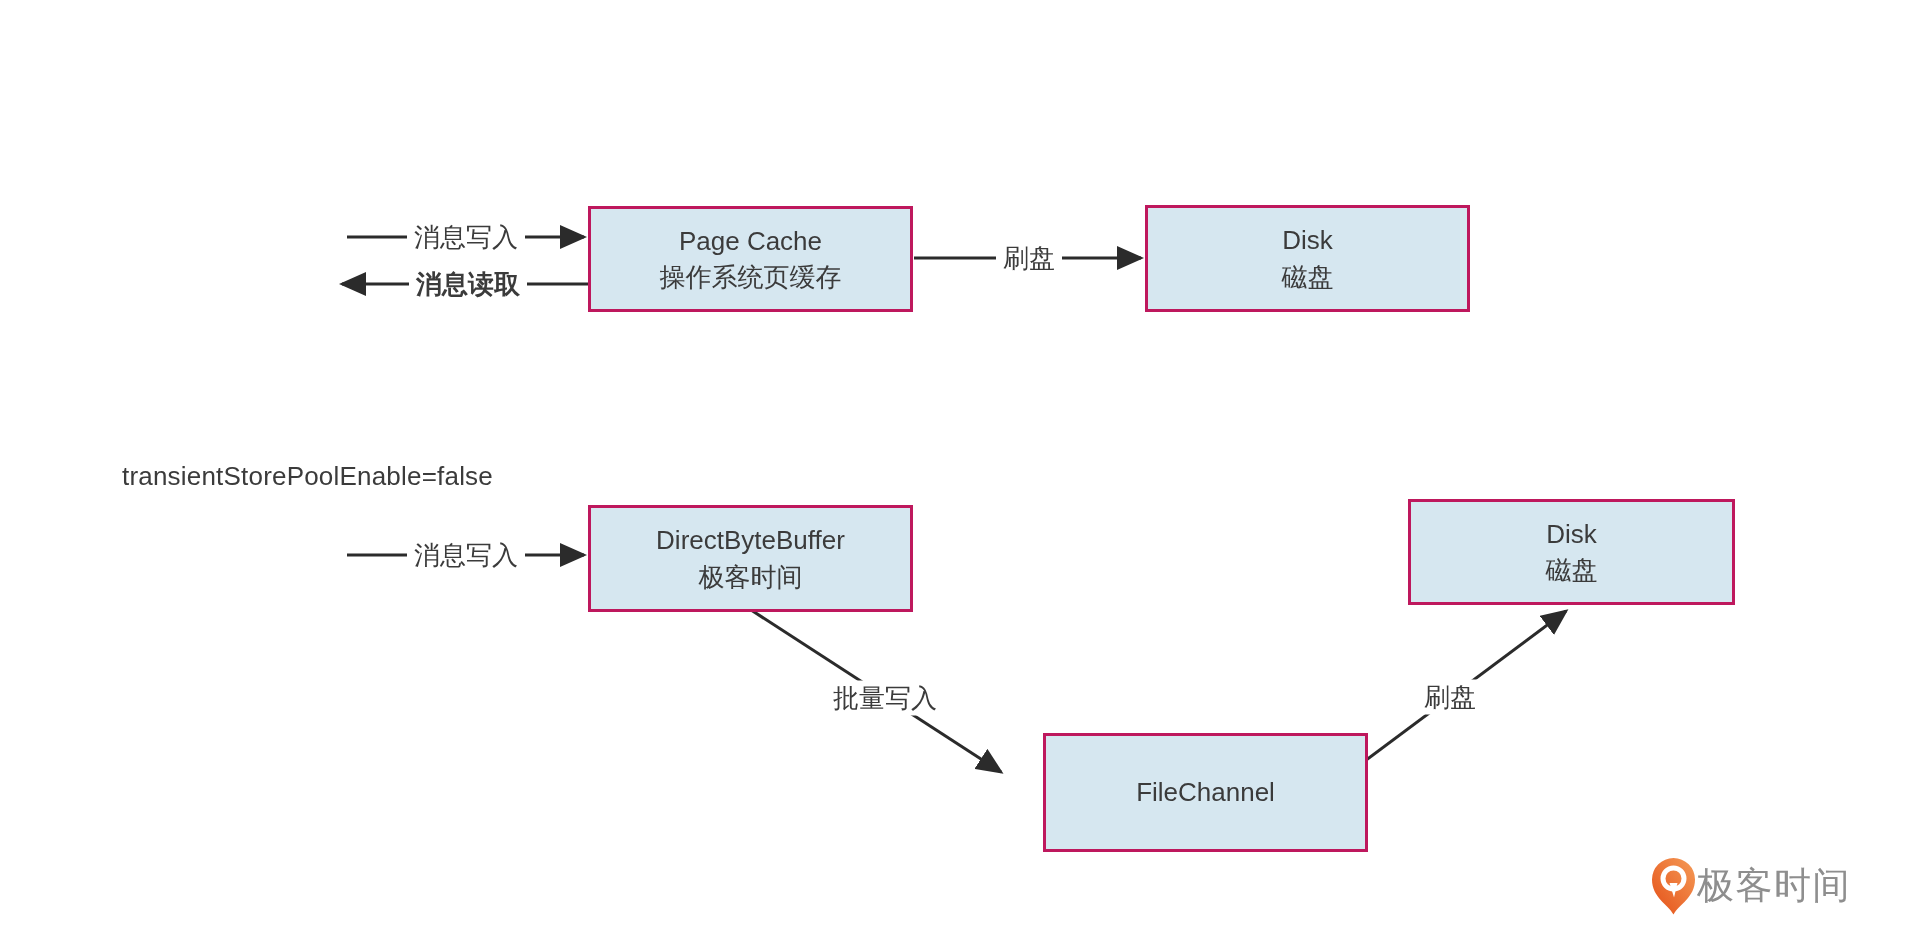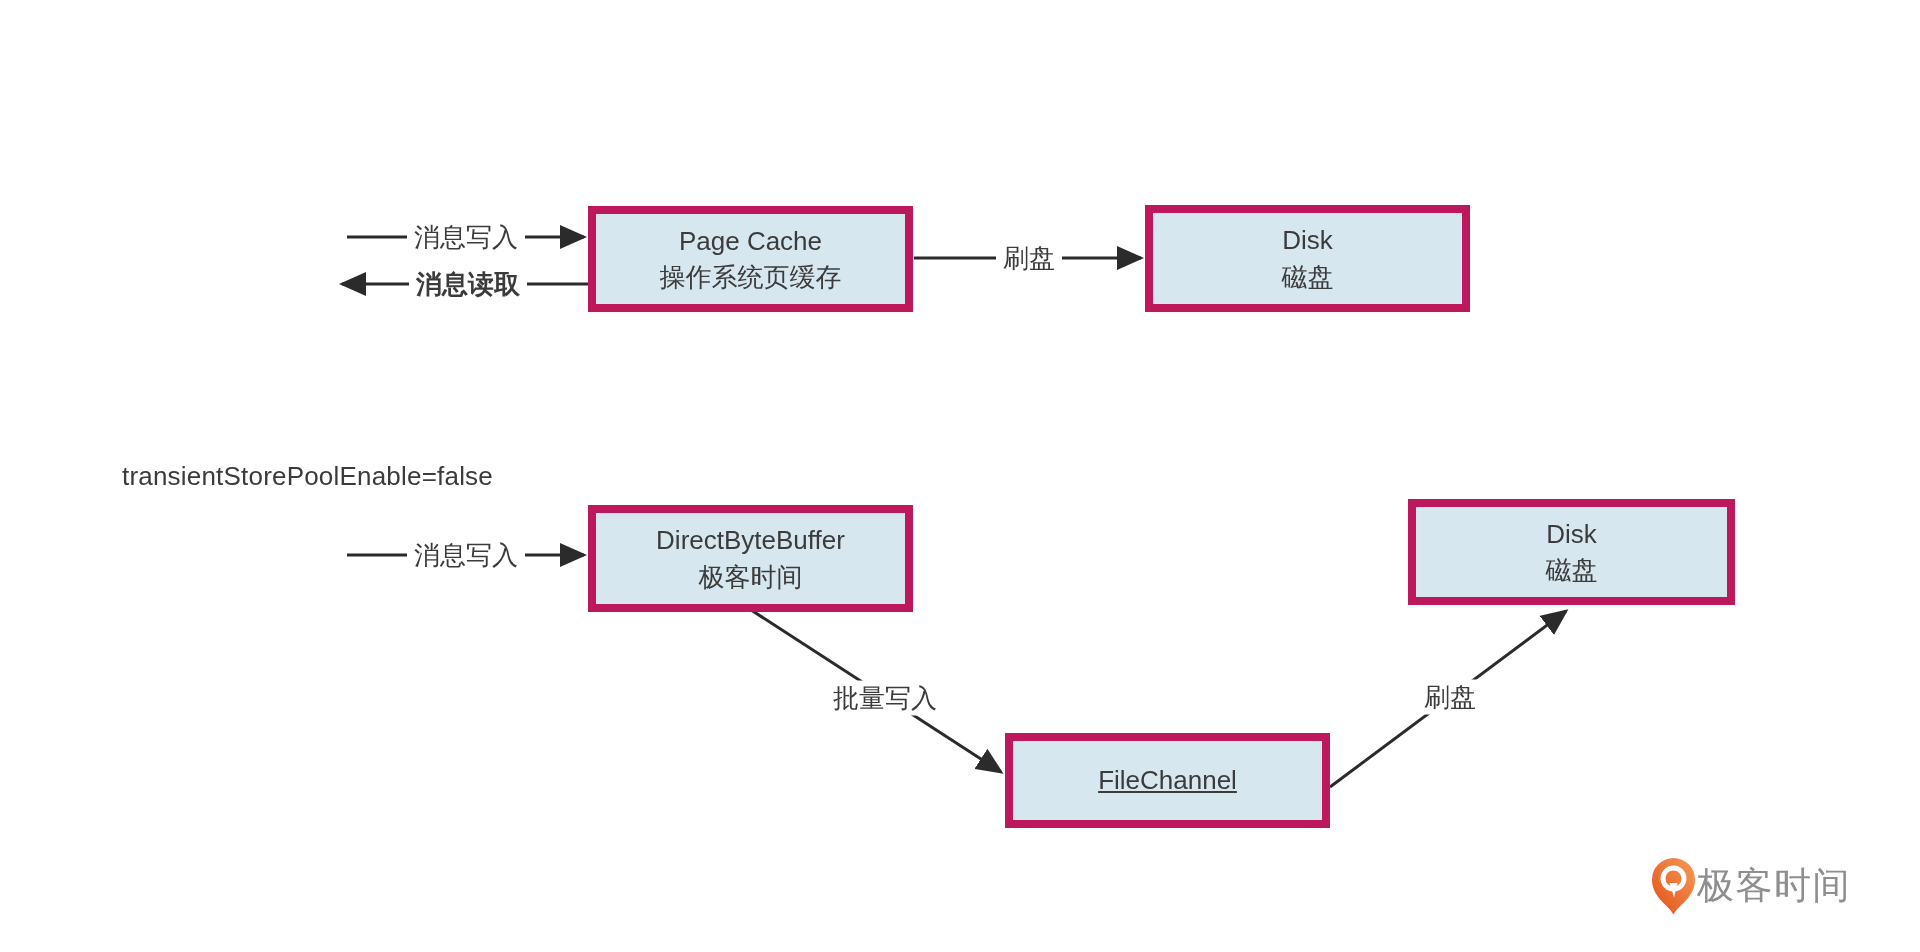--- a/index.html
+++ b/index.html
@@ -31,21 +31,21 @@
     position: absolute;
     font-size: 26px;
     letter-spacing: 0.2px;
     color: #3b3b3b;
     white-space: nowrap;
   }
   .node {
     position: absolute;
     box-sizing: border-box;
     background: #d6e7f0;
-    border: 8px solid #be185d;
+    border: 3px solid #be185d;
     display: flex;
     flex-direction: column;
     align-items: center;
     justify-content: center;
     text-align: center;
     font-size: 26px;
     line-height: 1.4;
     color: #3b3b3b;
   }
   .node div:empty { display: none; }
@@ -106,21 +106,21 @@
   <div class="node" style="left:588px; top:499px; width:325px; height:107px;margin-top:6px;">
     <div>DirectByteBuffer</div>
     <div>极客时间</div>
   </div>
 
   <div class="node" style="left:1408px; top:499px; width:327px; height:106px;">
     <div>Disk</div>
     <div>磁盘</div>
   </div>
 
-  <div class="node" style="left:1005px; top:733px; width:325px; height:95px;text-decoration:underline;">
+  <div class="node" style="left:1043px; top:733px; width:325px; height:119px;">
     <div>FileChannel</div>
 
   </div>
 
   <div class="edge-label" style="left:466px; top:237px;">消息写入</div>
   <div class="edge-label" style="left:468px; top:284px;font-weight:bold;">消息读取</div>
   <div class="edge-label" style="left:1029px; top:258px;">刷盘</div>
   <div class="edge-label" style="left:466px; top:555px;">消息写入</div>
   <div class="edge-label" style="left:885px; top:698px;">批量写入</div>
   <div class="edge-label" style="left:1450px; top:697px;">刷盘</div>

